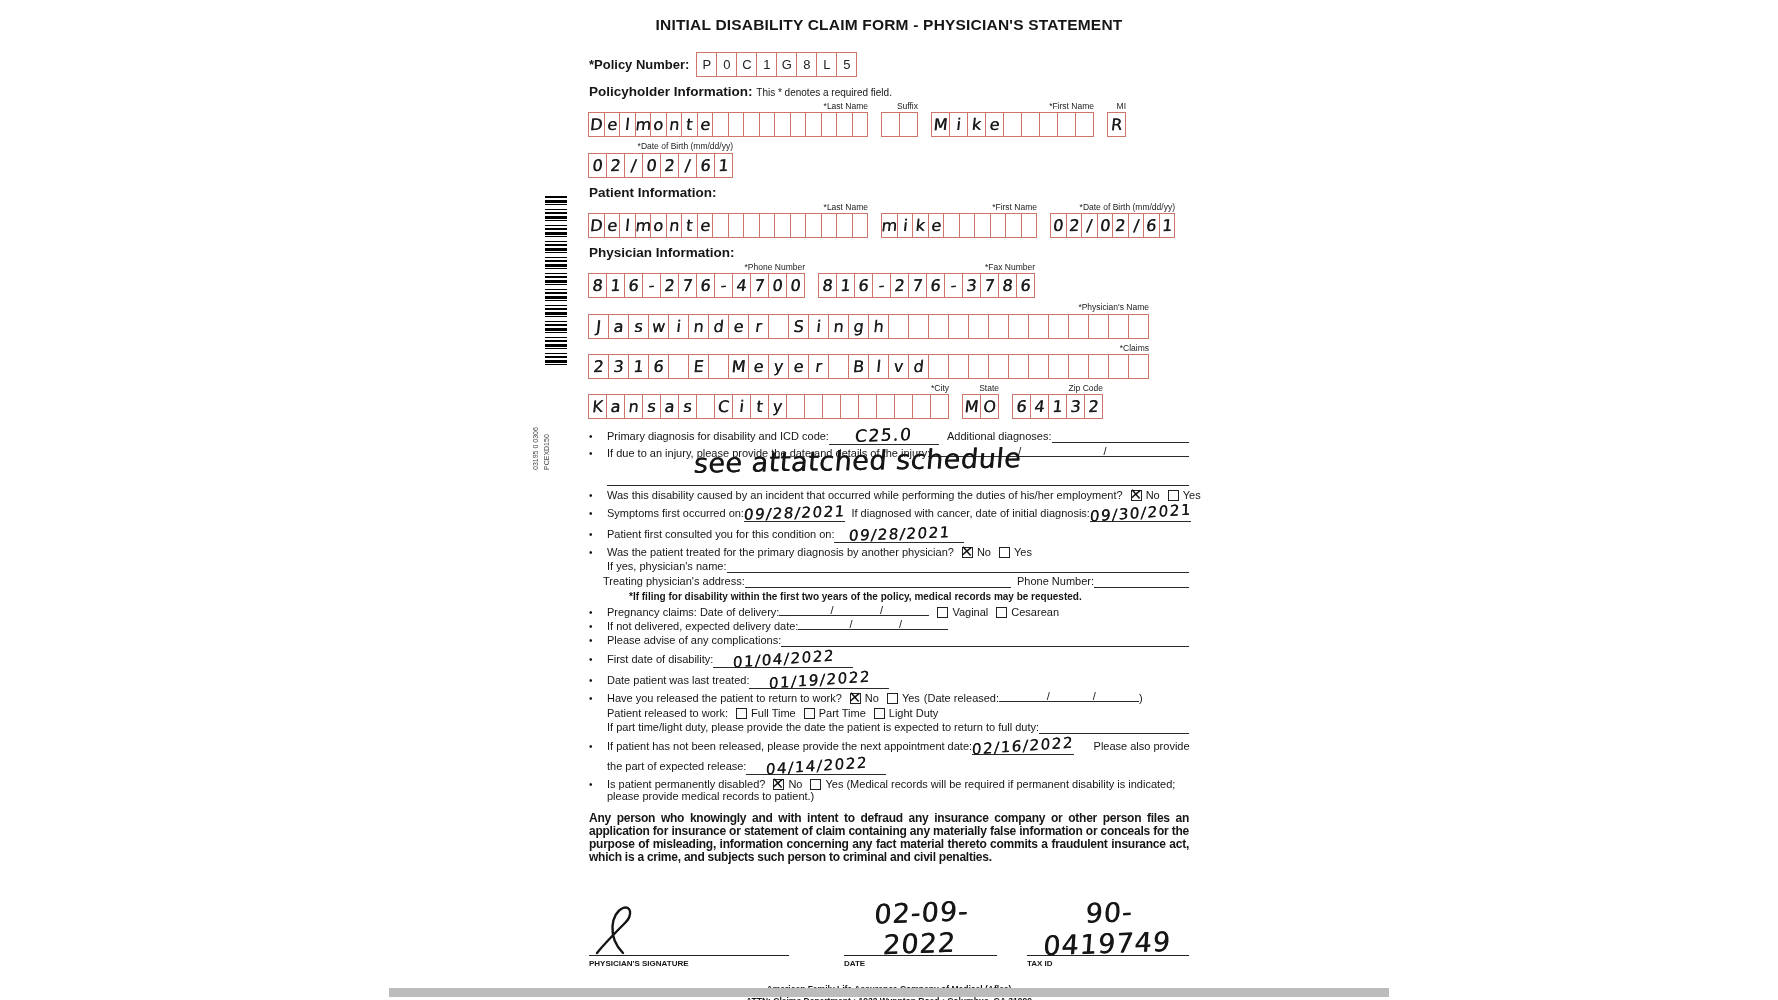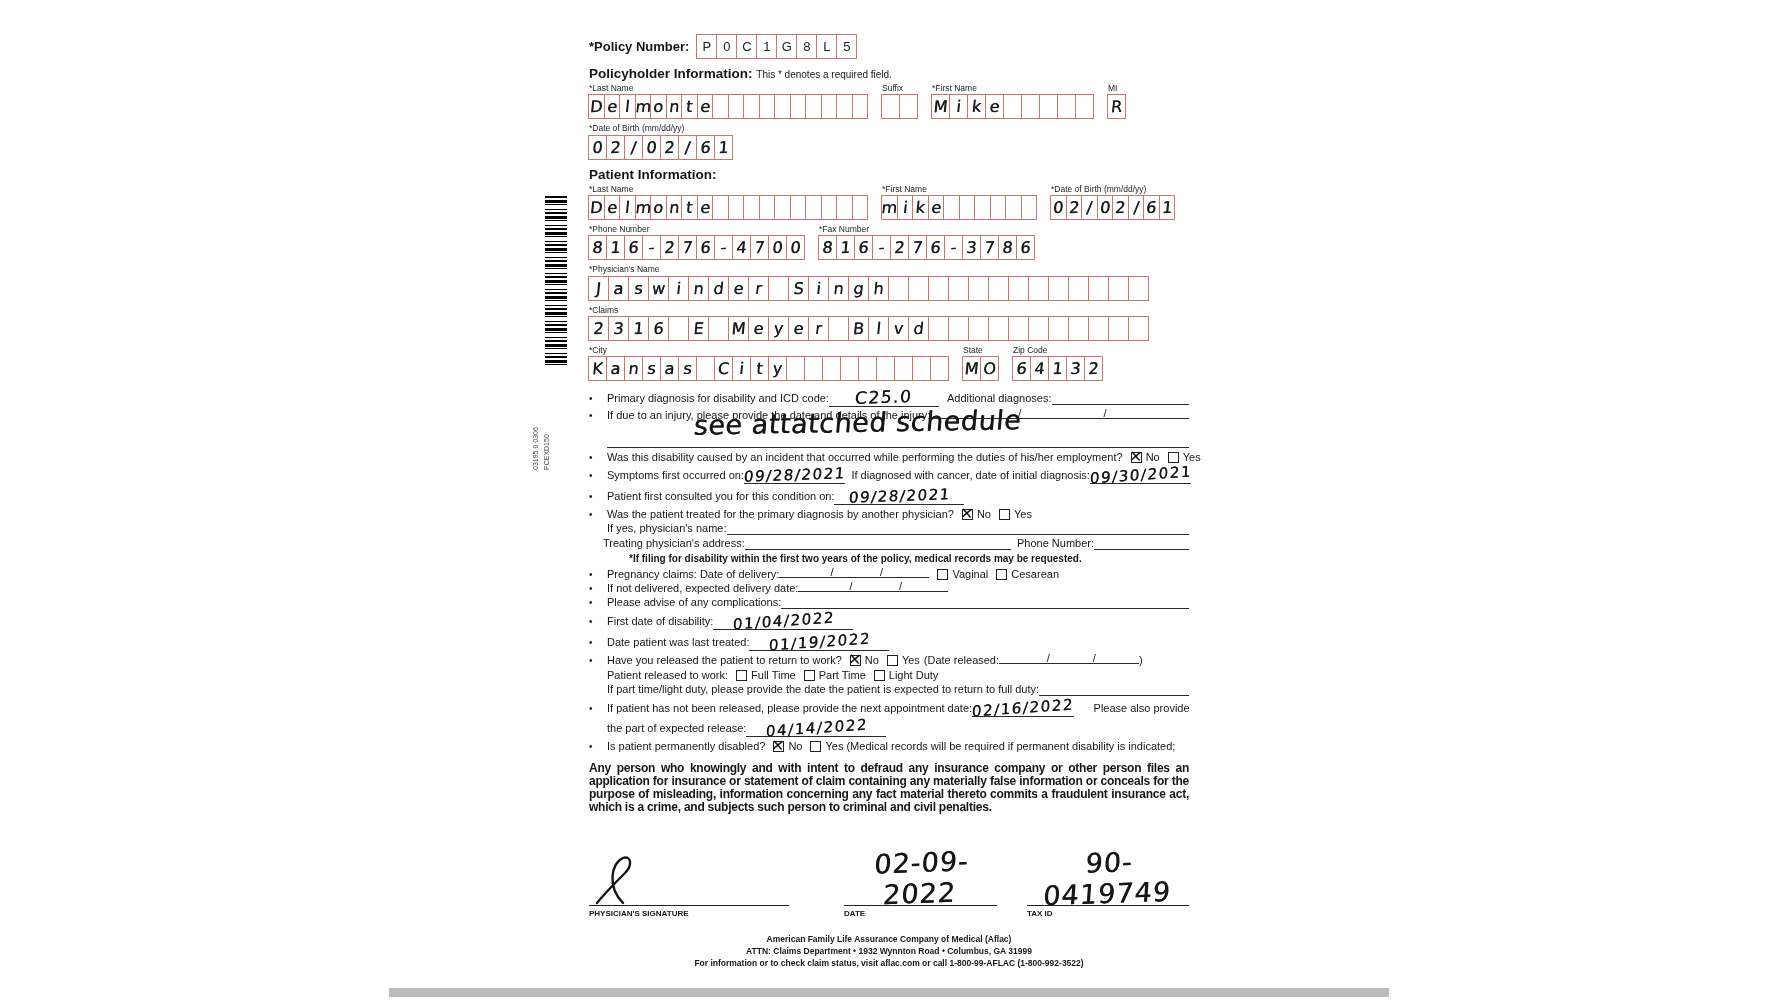--- a/index.html
+++ b/index.html
@@ -13,21 +13,21 @@
   .comb{display:flex;}
   .cell{width:19px;height:25px;border:1px solid #cf7468;margin-left:-1px;position:relative;flex:none;box-sizing:border-box;background:rgba(255,255,255,0);}
   .c16 .cell{width:16.5px;}
   .c21 .cell{width:21px;}
   .ch{position:absolute;inset:0;display:flex;align-items:center;justify-content:center;}
   .pch{font-size:13px;color:#222;}
   .hw{font-family:"DejaVu Sans", sans-serif;color:#1c1c1c;transform:skewX(-7deg) rotate(-1.5deg);text-shadow:.4px 0 #1c1c1c;}
   .ch.hw{font-size:16px;}
   .flabel{font-size:8.5px;color:#222;margin-bottom:1px;line-height:1.1;}
   .field{margin-right:14px;}
-  .frow{display:flex;align-items:flex-end;margin:3px 0 5px 0;}
+  .frow{display:flex;align-items:flex-end;margin:3px 0 5px 0;text-align:right;}
 
   .sec{font-weight:bold;font-size:13.5px;margin:7px 0 2px 0;}
   .sec .norm{font-weight:normal;font-size:10px;}
 
   .policyrow{display:flex;align-items:center;margin:18px 0 2px 0;}
   .policyrow .plabel{font-weight:bold;font-size:13px;margin-right:8px;}
 
   
   .q{display:flex;align-items:baseline;font-size:11px;margin:2px 0;white-space:nowrap;position:relative;}
   .bullet{width:18px;flex:none;font-size:10px;}
@@ -68,20 +68,21 @@
 
 <div class="sheet">
   <div class="page">
 
     <div class="barcode"></div>
     <div class="sidecodes">
       <div>03195  0  0306</div>
       <div>PCEXD150</div>
     </div>
 
+    <div class="title">INITIAL DISABILITY CLAIM FORM - PHYSICIAN'S STATEMENT</div>
 
     <div class="policyrow">
       <span class="plabel">*Policy Number:</span>
       <span class="comb c21">
           <span class="cell">
             <span class="ch pch">P</span>
           </span>
           <span class="cell">
             <span class="ch pch">0</span>
           </span>
@@ -311,20 +312,21 @@
             <span class="cell">
               <span class="ch hw">6</span>
             </span>
             <span class="cell">
               <span class="ch hw">1</span>
             </span>
           </div>
       </div>
     </div>
 
+    <div class="sec">Physician Information:</div>
 
     <div class="frow">
       <div class="field">
         <div class="flabel">*Phone Number</div>
         <div class="comb">
             <span class="cell">
               <span class="ch hw">8</span>
             </span>
             <span class="cell">
               <span class="ch hw">1</span>
@@ -761,20 +763,23 @@
     </div>
 
     <div class="q" style="margin-bottom:0">
       <span class="bullet">•</span>
       <span>Is patient permanently disabled?</span>
       <span class="cb checked"></span>
         <span class="cblabel">No</span>
       <span class="cb"></span>
         <span class="cblabel">Yes (Medical records will be required if permanent disability is indicated;</span>
     </div>
+    <div class="q ind" style="margin-top:0">
+      <span>please provide medical records to patient.)</span>
+    </div>
 
     <div class="fraud">Any person who knowingly and with intent to defraud any insurance company or other person files an application for insurance or statement of claim containing any materially false information or conceals for the purpose of misleading, information concerning any fact material thereto commits a fraudulent insurance act, which is a crime, and subjects such person to criminal and civil penalties.</div>
 
     <div class="sigrow">
       <div class="sigcol" style="width:215px">
         <svg width="200" height="52" viewBox="0 0 200 52" style="display:block">
           <path d="M34 50 C 18 34, 22 10, 34 5 C 42 2, 44 12, 36 20 C 28 28, 16 40, 8 50" stroke="#151515" stroke-width="2.4" fill="none" stroke-linecap="round"></path>
         </svg>
         <div class="sigline"></div>
         <div class="siglabel">PHYSICIAN'S SIGNATURE</div>

